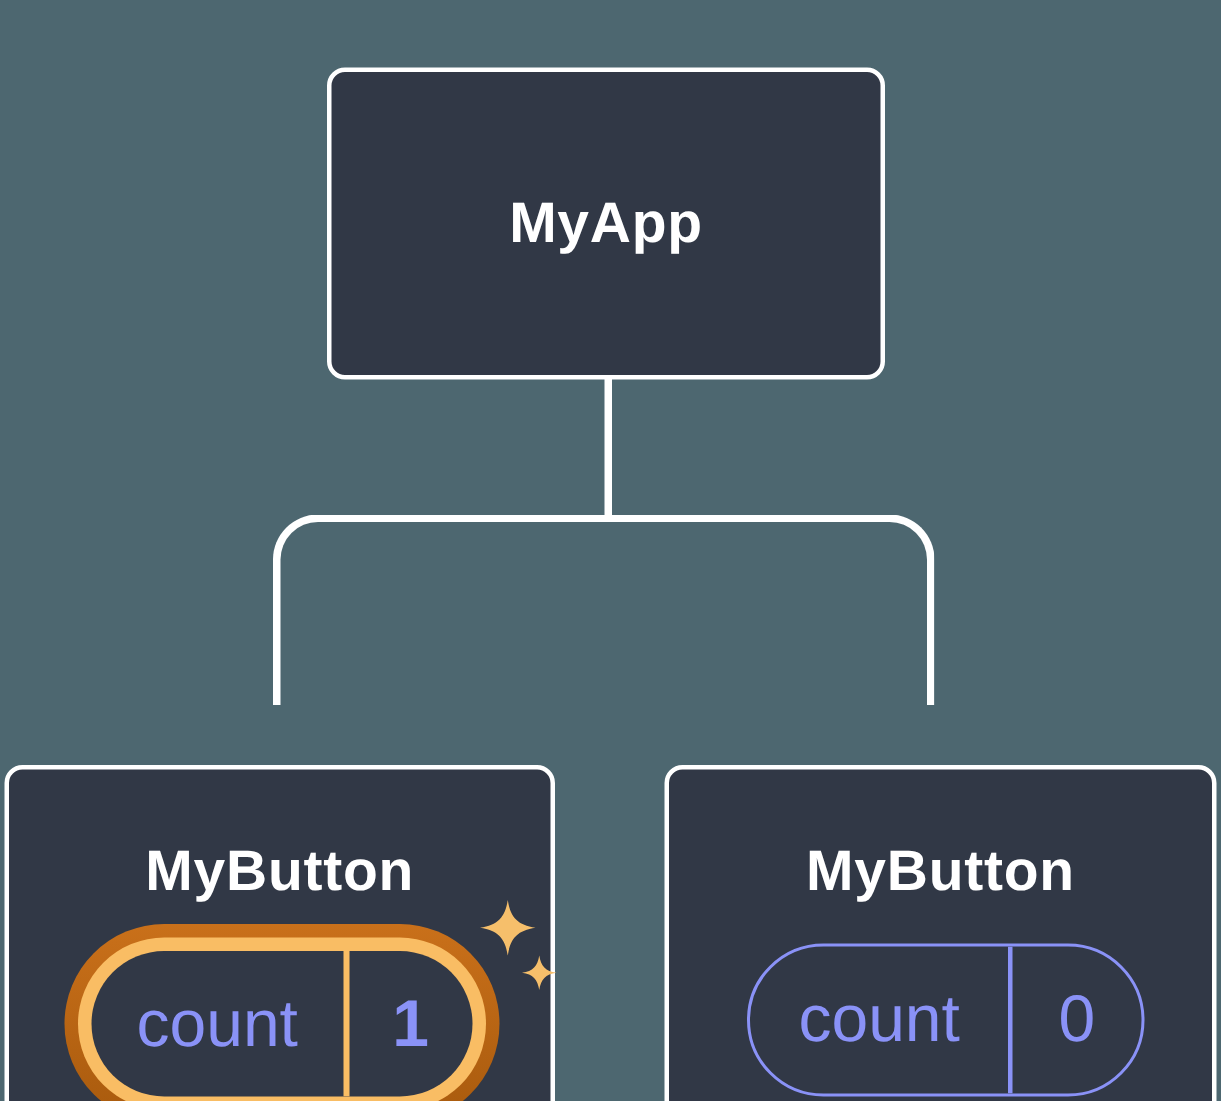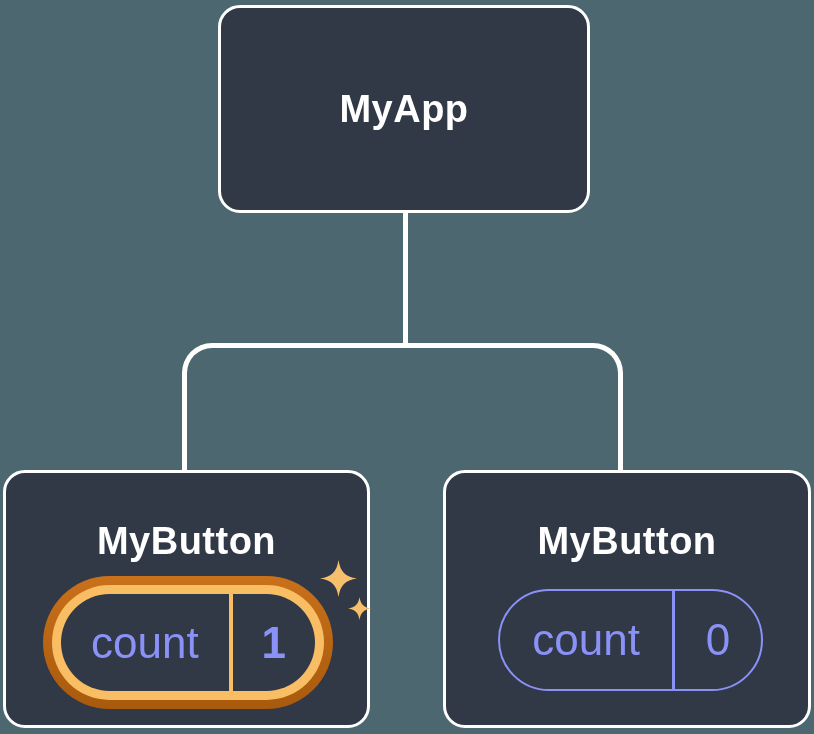--- a/index.html
+++ b/index.html
@@ -25,21 +25,21 @@
     position:absolute;left:182px;top:343px;width:441px;height:127px;
     border-top:5px solid var(--line);
     border-left:5px solid var(--line);
     border-right:5px solid var(--line);
     border-radius:30px 30px 0 0;
   }
 
   
   .card{
     position:absolute;background:var(--card-fill);
-    border:3px solid var(--line);border-radius:22px;
+    border:3px solid var(--line);border-radius:12px;margin-top:40px;
   }
   .card.root{left:218px;top:5px;width:372px;height:208px;
     display:flex;align-items:center;justify-content:center;}
   .card.child-left{left:3px;top:470px;width:367px;height:258px}
   .card.child-right{left:443px;top:470px;width:368px;height:258px}
 
   .card-title{
     color:var(--title);font-size:38px;font-weight:700;
     letter-spacing:.5px;text-align:center;
   }

